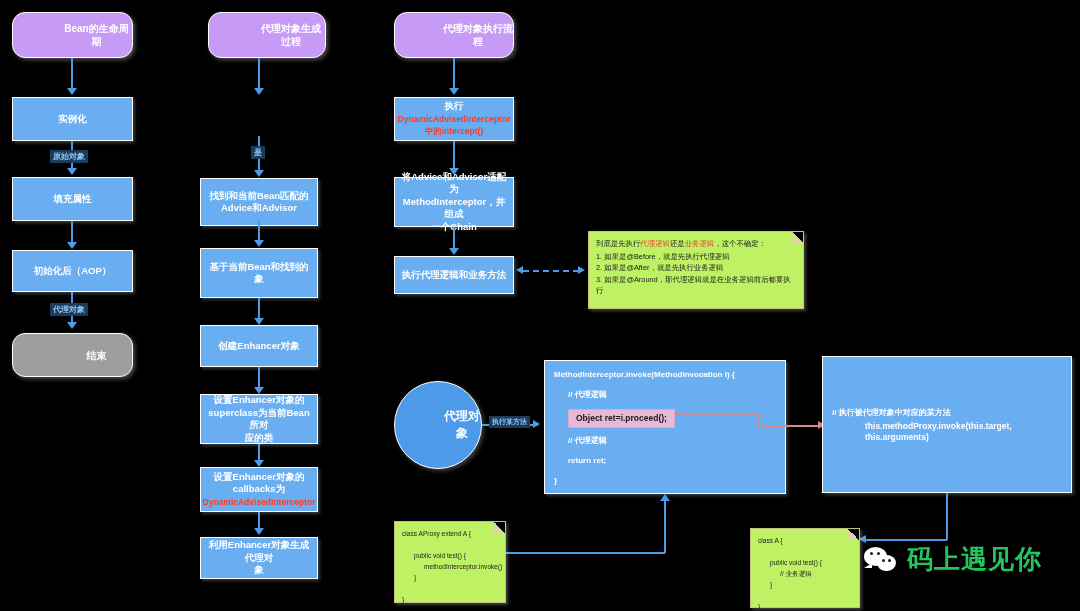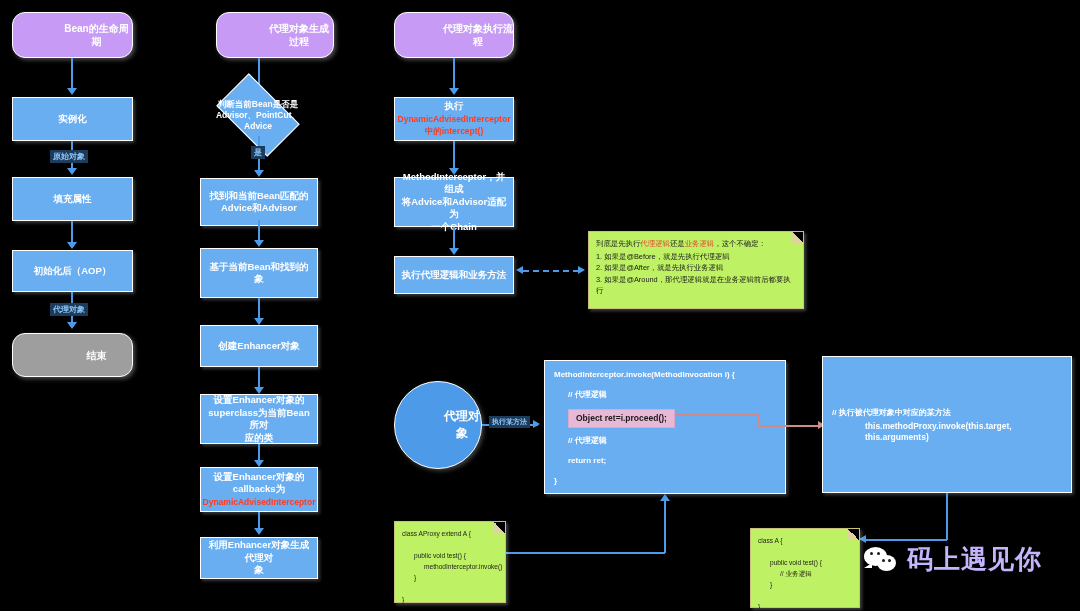--- a/index.html
+++ b/index.html
@@ -79,21 +79,21 @@
   .arrow-r.pink { border-left-color:#cf8b8b; }
 
   .elabel {
     position:absolute; background:#1d3c5c; color:#8ec6f7;
     font-size:8px; font-weight:bold; padding:1px 3px; white-space:nowrap;
   }
   .dashed {
     position:absolute; height:0; border-top:2px dashed #4d9ae8;
   }
   .watermark { position:absolute; display:flex; align-items:center; gap:7px; }
-  .wm-text { color:#c4b5fd; font-size:26px; font-weight:bold; letter-spacing:1px; }
+  .wm-text { color:#22c55e; font-size:26px; font-weight:bold; letter-spacing:1px; }
   .wm-logo { position:relative; width:36px; height:26px; }
   .bub { position:absolute; background:#ffffff; border-radius:50%; }
   .bub.b1 { width:23px; height:19px; left:0; top:0; }
   .bub.b2 { width:19px; height:16px; left:13px; top:8px; }
   .bub .eye { position:absolute; width:3.2px; height:3.2px; background:#1a1a1a; border-radius:50%; }
   .tail { position:absolute; width:0;height:0; border-top:5px solid transparent; border-right:8px solid #fff; left:0px; top:16px; }
 </style>
 </head>
 <body>
 
@@ -126,34 +126,27 @@
   </div>
 
   <div class="line vline" style="left:71px;top:292px;height:32px;"></div>
   <div class="elabel" style="left:50px;top:303px;">代理对象</div>
   <div class="arrow-d" style="left:67px;top:322px;"></div>
 
   <div class="node term end" style="left:12px;top:333px;width:121px;height:44px;">
     <span>结束</span>
   </div>
 
-  <div class="node term" style="left:216px;top:12px;width:118px;height:46px;">
+  <div class="node term" style="left:208px;top:12px;width:118px;height:46px;">
     <span>代理对象生成过程</span>
   </div>
 
   <div class="line vline" style="left:258px;top:58px;height:32px;"></div>
   <div class="arrow-d" style="left:254px;top:88px;"></div>
 
-  <div class="diamond-wrap" style="left:222px;top:92px;width:72px;height:46px;">
-    <div class="diamond-shape"></div>
-    <div class="diamond-text">
-      <div>判断当前Bean是否是</div>
-      <div>Advisor、PointCut、Advice</div>
-    </div>
-  </div>
 
   <div class="line vline" style="left:258px;top:136px;height:38px;"></div>
   <div class="elabel" style="left:251px;top:146px;">是</div>
   <div class="arrow-d" style="left:254px;top:170px;"></div>
 
   <div class="node box" style="left:200px;top:178px;width:118px;height:48px;flex-direction:column;">
     <span>找到和当前Bean匹配的</span>
     <span>Advice和Advisor</span>
   </div>
 
@@ -208,22 +201,22 @@
   <div class="node box" style="left:394px;top:97px;width:120px;height:44px;flex-direction:column;">
     <span>执行</span>
     <span class="accentred" style="font-size:8.5px;">DynamicAdvisedInterceptor</span>
     <span class="accentred" style="font-size:8.5px;">中的intercept()</span>
   </div>
 
   <div class="line vline" style="left:453px;top:141px;height:30px;"></div>
   <div class="arrow-d" style="left:449px;top:168px;"></div>
 
   <div class="node box" style="left:394px;top:177px;width:120px;height:50px;flex-direction:column;">
+    <span>将Advice和Advisor适配为</span>
     <span>MethodInterceptor，并组成</span>
-    <span>将Advice和Advisor适配为</span>
     <span>一个Chain</span>
   </div>
 
   <div class="line vline" style="left:453px;top:227px;height:23px;"></div>
   <div class="arrow-d" style="left:449px;top:248px;"></div>
 
   <div class="node box" style="left:394px;top:256px;width:120px;height:38px;">
     <span>执行代理逻辑和业务方法</span>
   </div>
 

